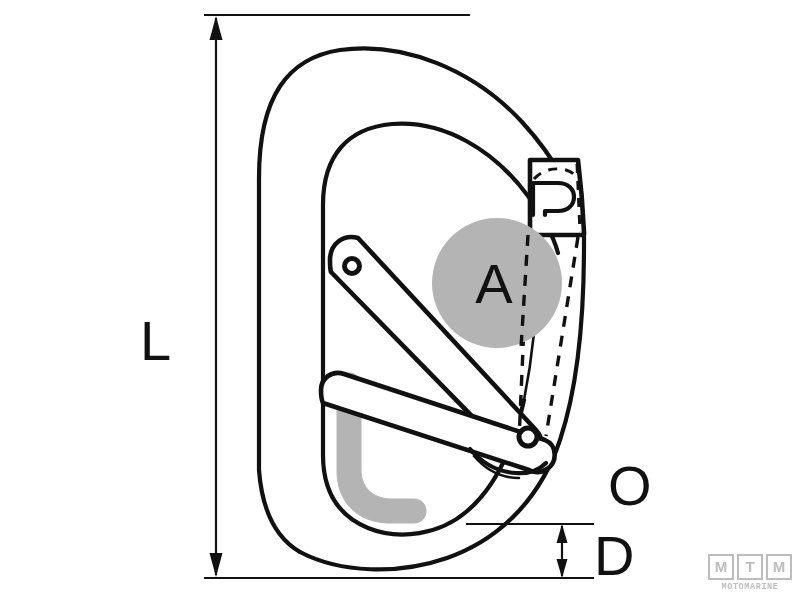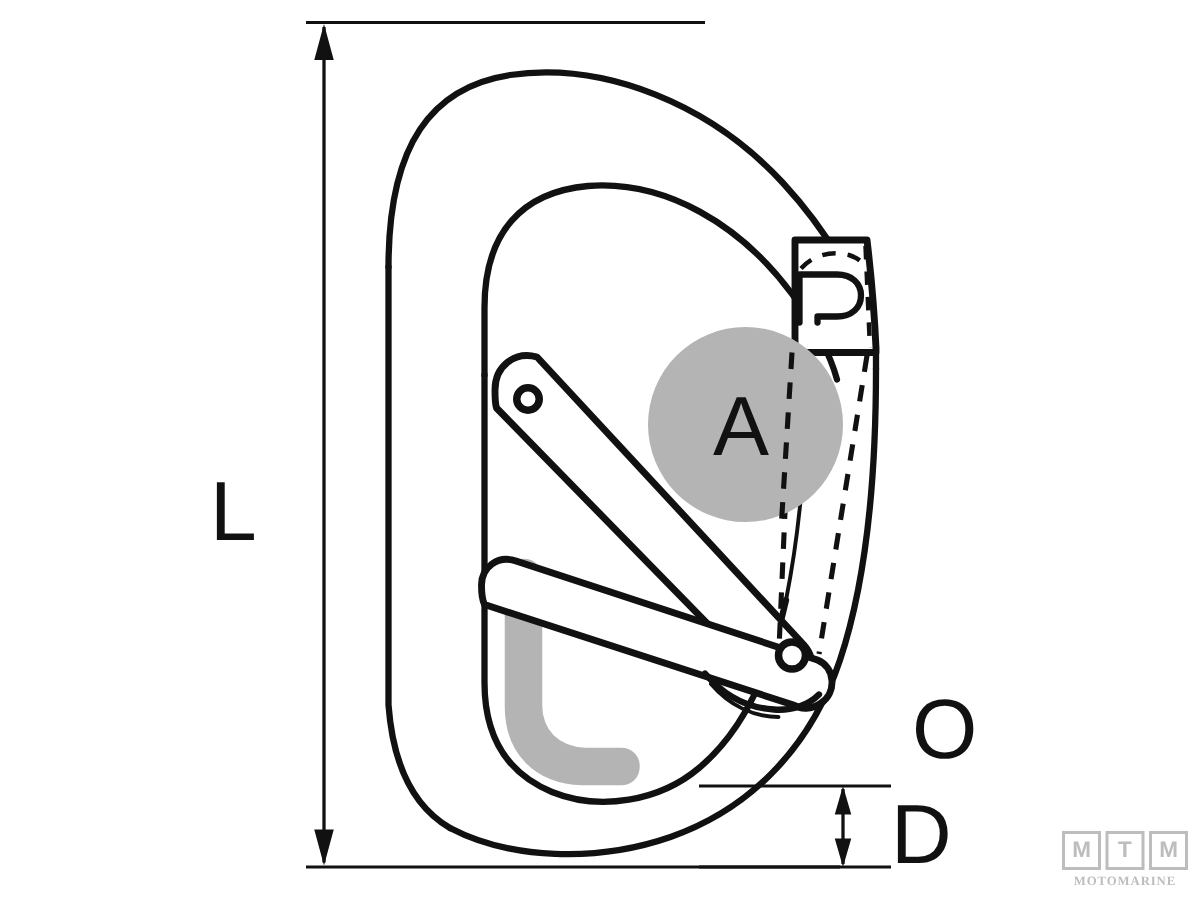--- a/index.html
+++ b/index.html
@@ -127,21 +127,21 @@
     border: 2px solid #bdbdbd;
     color: #bdbdbd;
     font-family: "Liberation Sans", sans-serif;
     font-size: 15px;
     line-height: 22px;
     text-align: center;
     font-weight: 700;
   }
   #watermark .wm-sub {
     color: #bdbdbd;
-    font-family: Liberation Serif, serif;
+    font-family: Liberation Mono, monospace;
     font-size: 8.5px;
     letter-spacing: 0.6px;
     margin-top: 2px;
     font-weight: 700;
   }
 </style>
 </head>
 <body>
 
 <div id="drawing-root">

